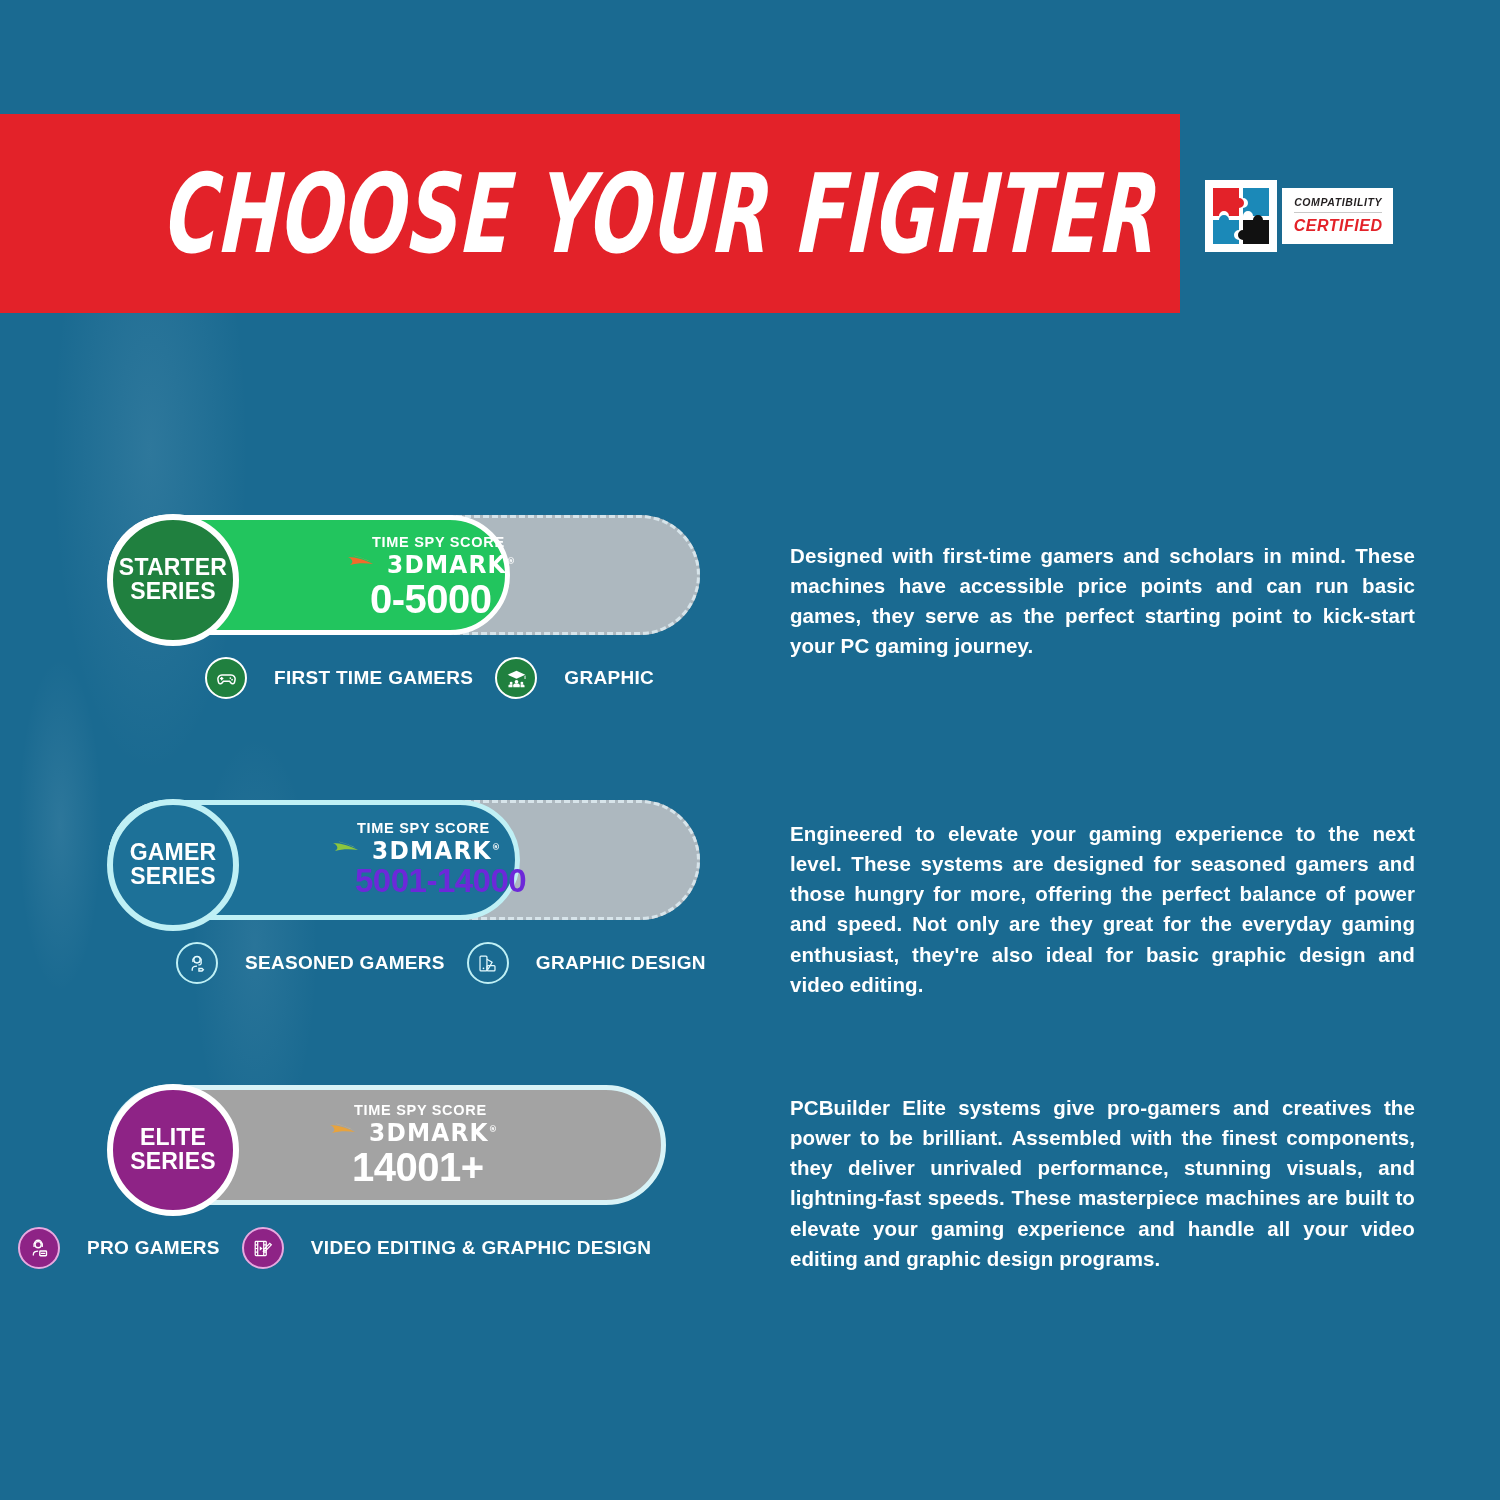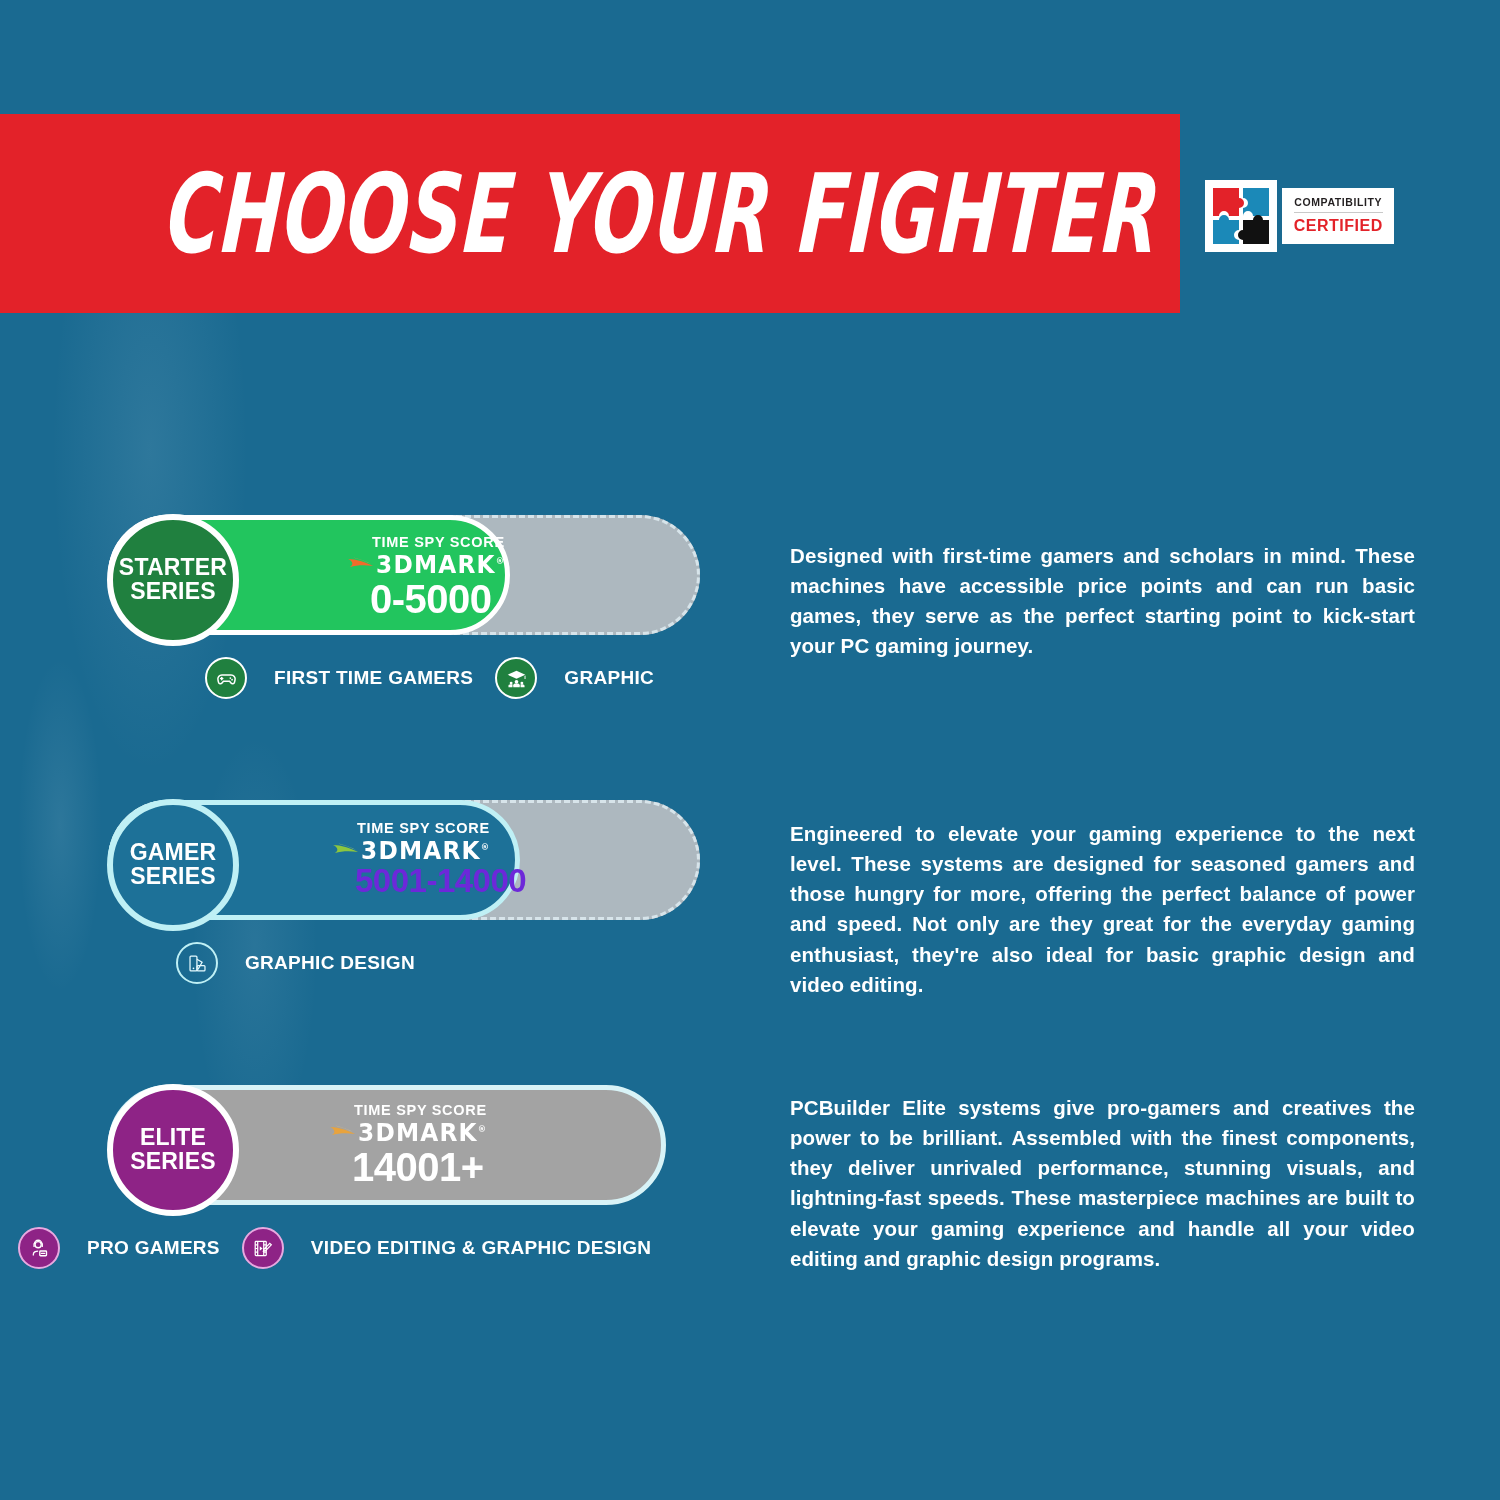--- a/index.html
+++ b/index.html
@@ -88,20 +88,21 @@
   #compat-text-box {
     background: #ffffff;
     padding: 9px 11px 9px 12px;
     display: flex;
     flex-direction: column;
     justify-content: center;
     align-items: center;
     margin-left: 5px;
     height: 56px;
     align-self: center;
+    font-style: italic;
   }
   .compat-line1 {
     font-size: 10.5px;
     font-weight: bold;
     color: #231f20;
     letter-spacing: 0.6px;
     line-height: 1.2;
     padding-bottom: 3px;
     border-bottom: 1px solid #c9c9c9;
     width: 100%;
@@ -206,22 +207,21 @@
   .score-top-label {
     font-size: 14.5px;
     font-weight: bold;
     letter-spacing: 0.7px;
     line-height: 1;
     margin-bottom: 2px;
     margin-left: 24px;
   }
   .score-logo-row {
     display: flex;
-    align-items: center;
-    gap: 2px;
+    gap: 13px;
   }
   .swoosh { width: 26px; height: 20px; display: block; flex: 0 0 26px; }
   .mark-word {
     font-size: 25px;
     font-weight: bold;
     letter-spacing: 1.3px;
     line-height: 1;
     font-family: "DejaVu Sans", sans-serif;
     transform: scaleX(0.93);
     transform-origin: left center;
@@ -384,20 +384,33 @@
           </svg>
           <div class="mark-word" style="color:#ffffff;"><span>3DMARK</span><sup>®</sup></div>
         </div>
         <div class="score-value small" style="color:#6d28d9;">5001-14000</div>
       </div>
     </div>
 
     <div class="tags-row" style="margin-left:176px;">
       <div class="tag">
         <span class="tag-icon" style="background:transparent;border:2px solid #bff0f5;">
+          <svg viewBox="0 0 24 24" width="23" height="23" fill="none" stroke="#e6fbff" stroke-width="1.4">
+            <circle cx="11.5" cy="8.2" r="3.3"></circle>
+            <path d="M7.6 7.6a4 4 0 0 1 7.8 0"></path>
+            <path d="M7.2 7.4v2.6M15.8 7.4v2.6" stroke-linecap="round"></path>
+            <path d="M15.8 10.4v1.4a1.6 1.6 0 0 1-1.6 1.6h-1.3"></path>
+            <path d="M6.5 19.6v-1.5c0-1.9 2.2-3.3 5-3.3"></path>
+            <path d="M13.5 17.2h3.2l1.4 1.3-1.4 1.3h-3.2z"></path>
+          </svg>
+        </span>
+        <span class="tag-label">SEASONED GAMERS</span>
+      </div>
+      <div class="tag">
+        <span class="tag-icon" style="background:transparent;border:2px solid #bff0f5;">
           <svg viewBox="0 0 24 24" width="23" height="23" fill="none" stroke="#e6fbff" stroke-width="1.3">
             <rect x="4.2" y="4.2" width="7.2" height="15.6" rx="1"></rect>
             <path d="M11.4 7.6l5.4 3.1-4.4 7.6"></path>
             <rect x="11.6" y="14.2" width="8.2" height="5.6" rx="1"></rect>
             <circle cx="7.8" cy="17" r="0.9" fill="#e6fbff" stroke="none"></circle>
           </svg>
         </span>
         <span class="tag-label">GRAPHIC DESIGN</span>
       </div>
     </div>

